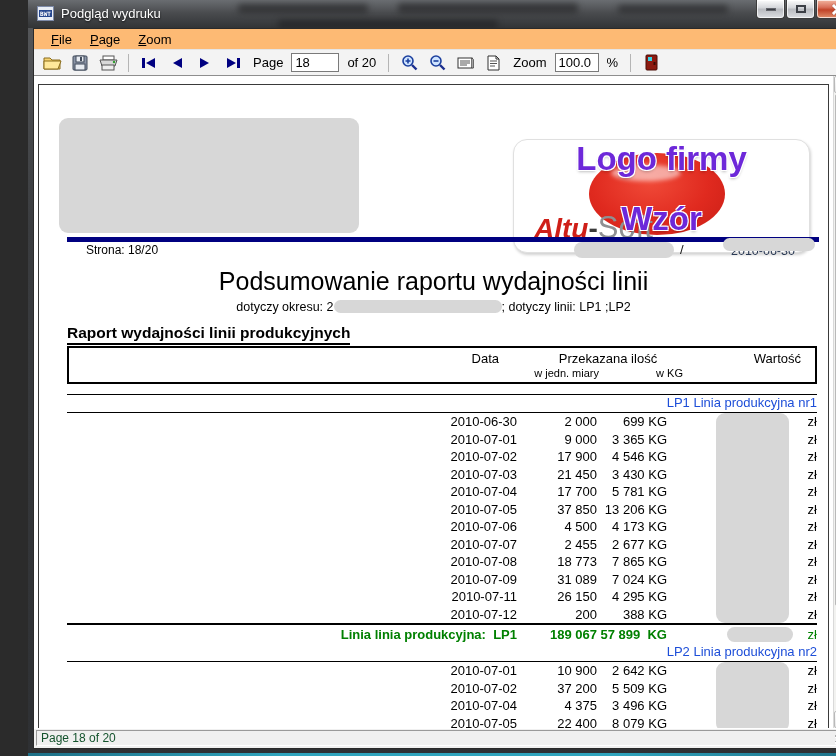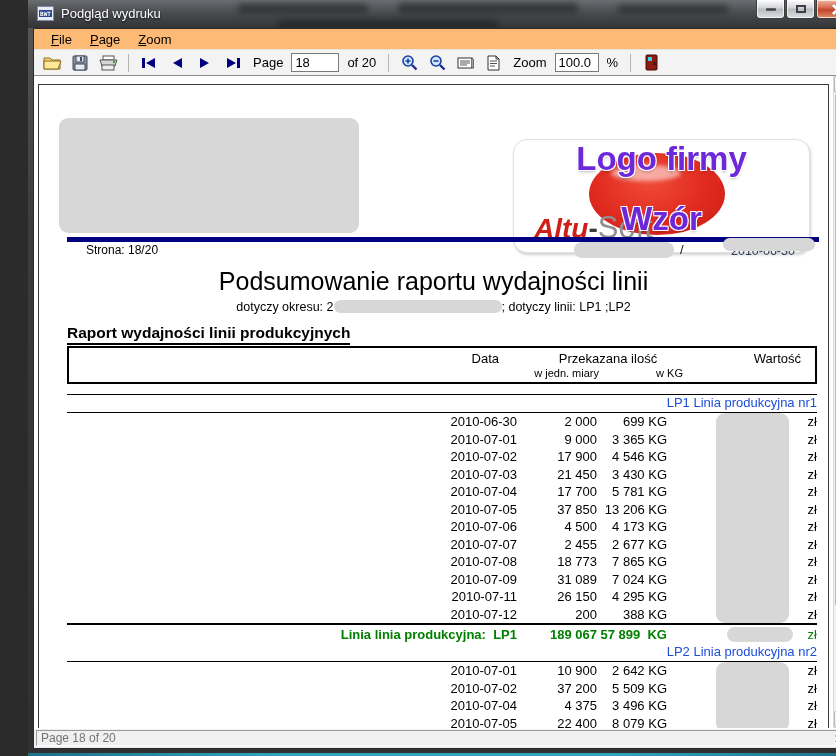--- a/index.html
+++ b/index.html
@@ -116,21 +116,21 @@
   .tri-down { width:0; height:0; border-left:4px solid transparent; border-right:4px solid transparent; border-top:5px solid #4d5d6e; }
   .sthumb { position:absolute; left:1px; top:18px; width:15px; height:512px; border-radius:2px;
           background:linear-gradient(90deg,#f4f4f4,#e9e9e9 40%,#dcdcdc); border:1px solid #b9b9b9; }
   .sgrip { position:absolute; left:3px; top:50%; margin-top:-5px; width:8px; height:9px;
           background:repeating-linear-gradient(180deg,#9a9a9a 0 1px,transparent 1px 3px); }
 
   
   .statusbar { height:20px; background:#f0f0f0; position:relative; border-top:1px solid #fff; }
   .statusfield { position:absolute; left:2px; right:2px; top:1px; bottom:2px; border:1px solid;
           border-color:#9a9a9a #ffffff #ffffff #9a9a9a; display:flex; align-items:center; padding-left:4px; }
-  .statusfield span { font-size:12px; color:#737373; }
+  .statusfield span { font-size:12px; color:#14532d; }
   .grip { position:absolute; right:2px; bottom:2px; width:13px; height:13px;
           background:repeating-linear-gradient(135deg, transparent 0 2px, #aeaeae 2px 3px, #fff 3px 4px); }
 
   
   svg { display:block; }
 </style>
 </head>
 <body>
 
 <div class="window">

